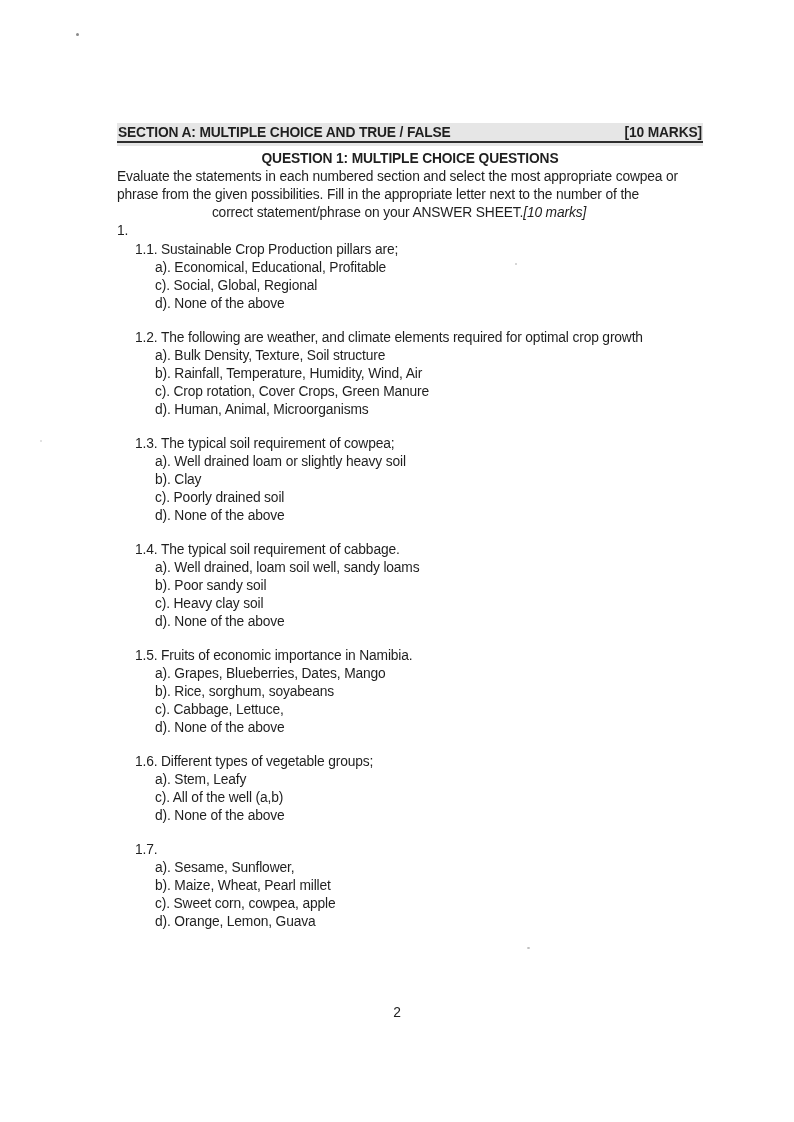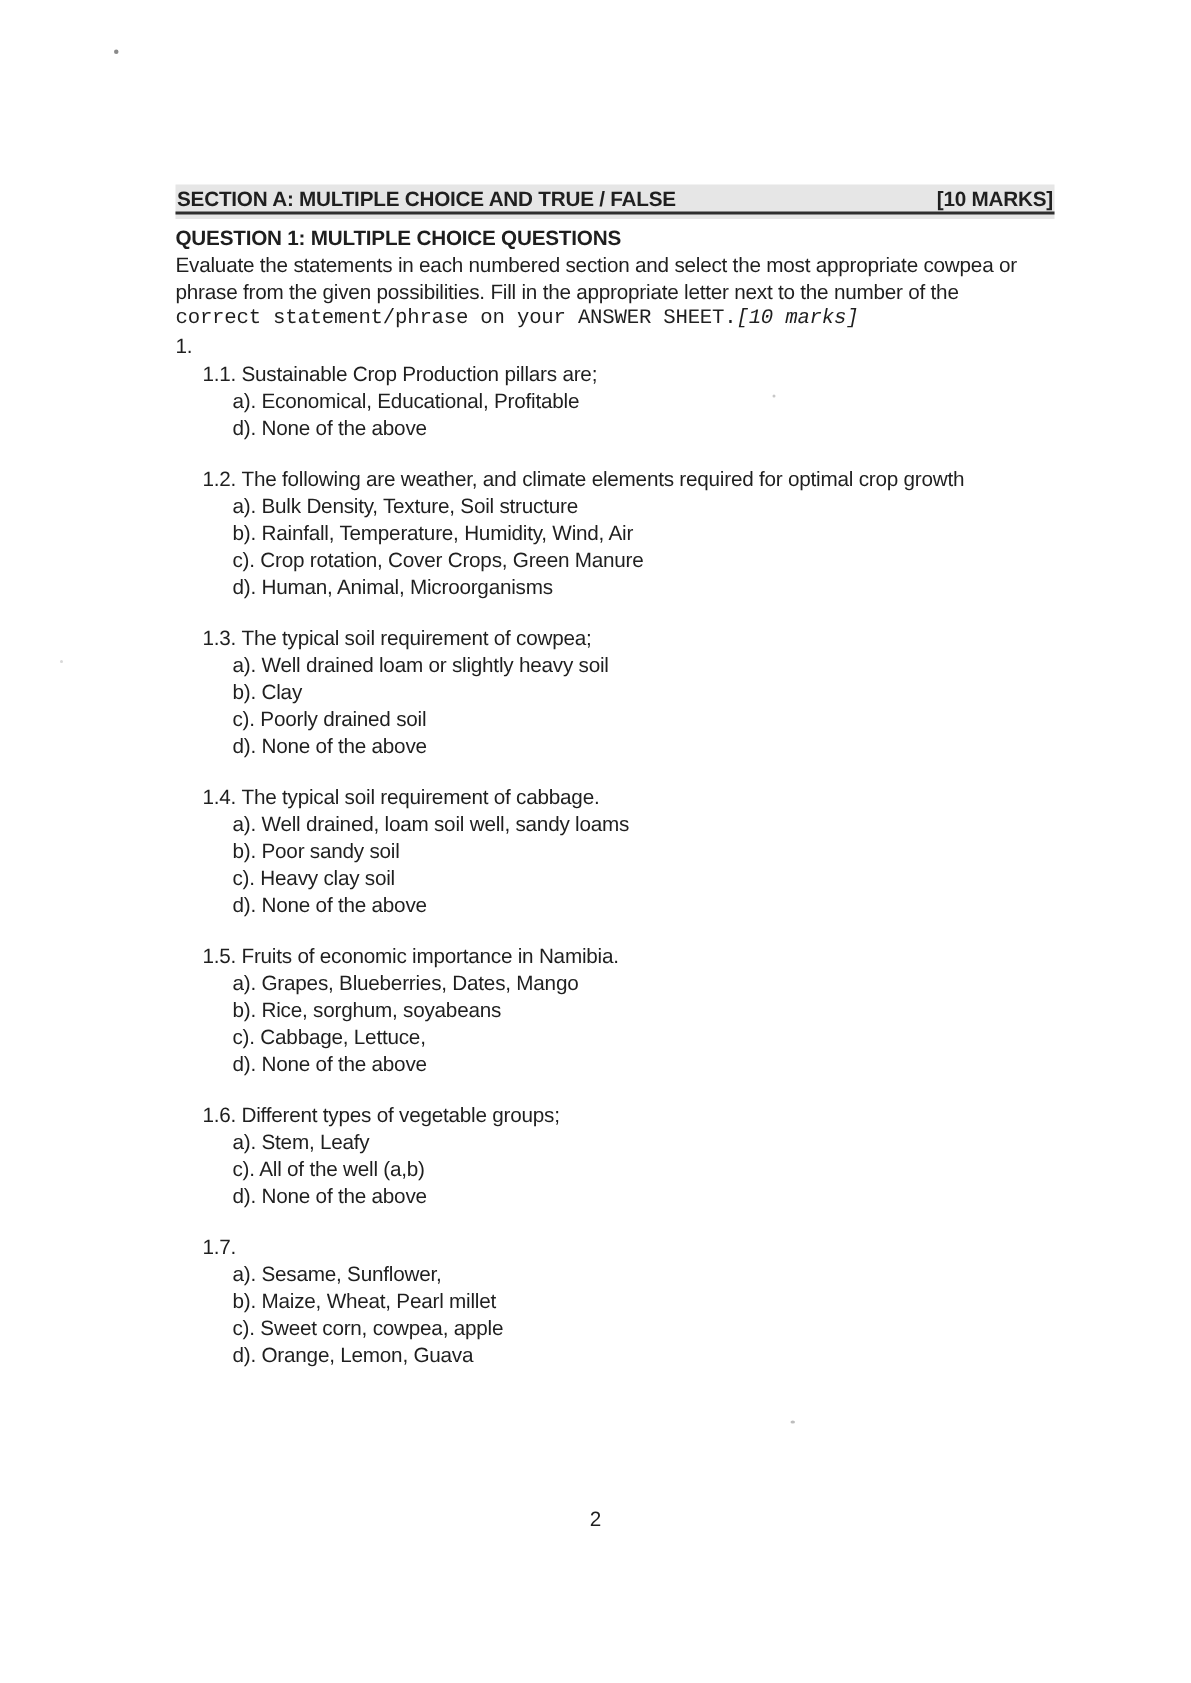--- a/index.html
+++ b/index.html
@@ -39,30 +39,30 @@
   .section-bar-line span {
     font-weight: bold;
     white-space: nowrap;
   }
   .question-header {
     font-weight: bold;
     margin-top: 4px;
     height: 18px;
     line-height: 18px;
     white-space: nowrap;
+    text-align: center;
   }
   .line {
     height: 18px;
     line-height: 18px;
     white-space: nowrap;
   }
   .intro-last {
     display: flex;
-    justify-content: flex-start;
-    font-family: Liberation Mono, monospace;
+    justify-content: center;
   }
   .intro-marks {
     font-style: italic;
     margin-right: 22px;
   }
   .list-number {
     height: 18px;
     line-height: 18px;
   }
   .question {
@@ -133,20 +133,21 @@
     </div>
 
     <div class="list-number">1.</div>
 
     <div class="question">
       <div class="q-head">
         <span class="q-num">1.1.</span>
         <span class="q-text">Sustainable Crop Production pillars are;</span>
       </div>
       <div class="opt">a). Economical, Educational, Profitable</div>
+      <div class="opt">c). Social, Global, Regional</div>
       <div class="opt">d). None of the above</div>
     </div>
 
     <div class="question">
       <div class="q-head">
         <span class="q-num">1.2.</span>
         <span class="q-text">The following are weather, and climate elements required for optimal crop growth</span>
       </div>
       <div class="opt">a). Bulk Density, Texture, Soil structure</div>
       <div class="opt">b). Rainfall, Temperature, Humidity, Wind, Air</div>

